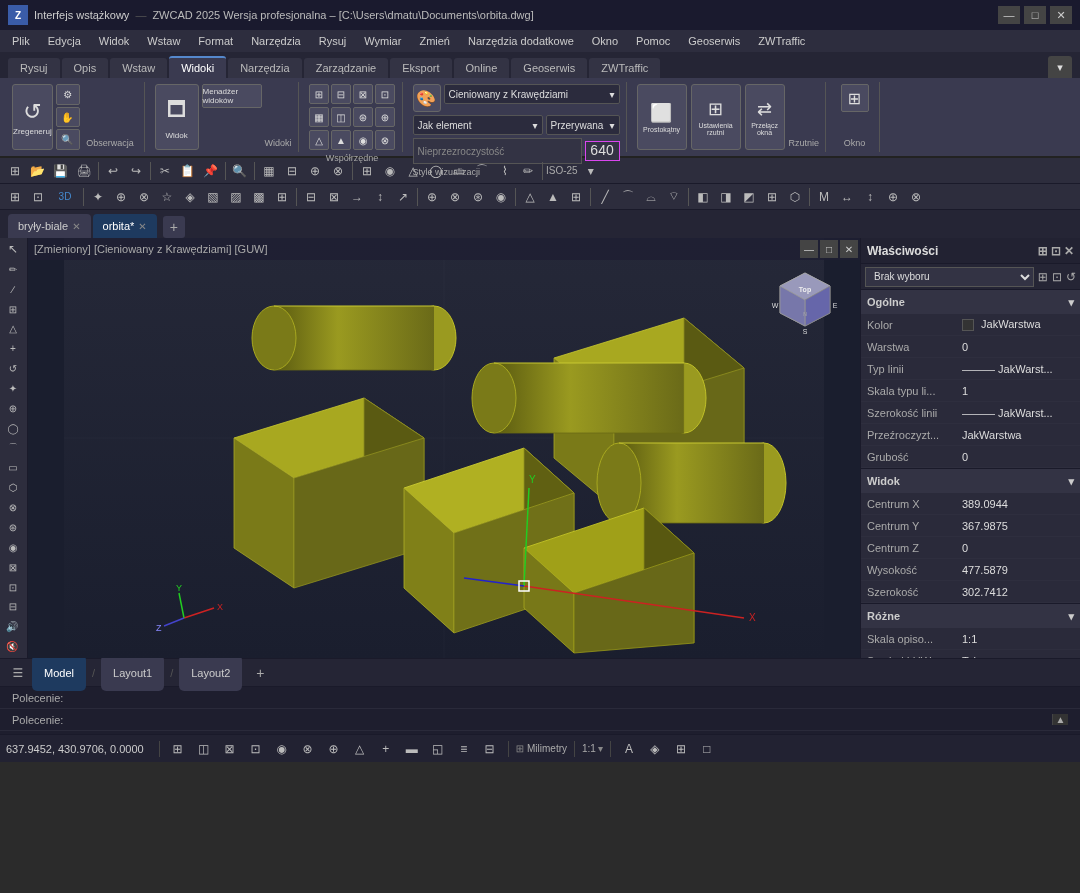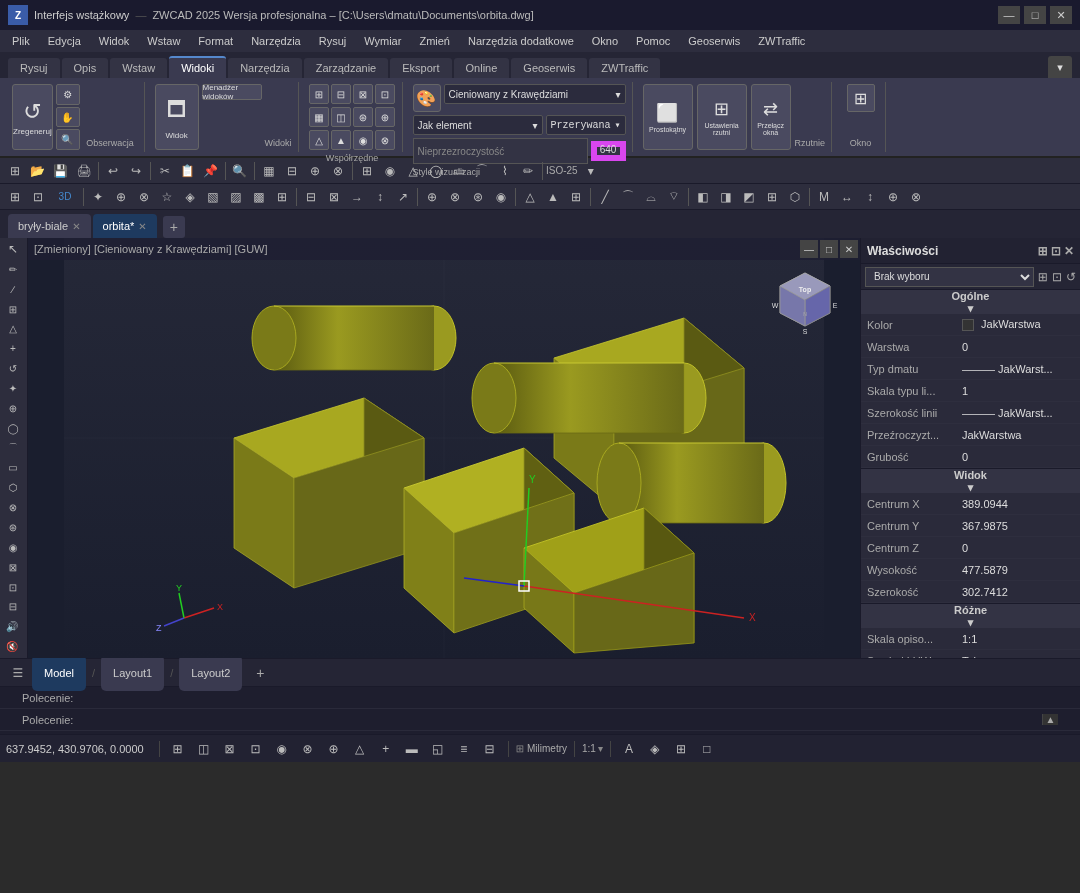--- a/index.html
+++ b/index.html
@@ -273,21 +273,20 @@
       height: 24px;
       background: #333344;
       display: flex;
       align-items: center;
       justify-content: space-between;
       padding: 0 6px;
       font-size: 11px;
       font-weight: bold;
       color: #ccc;
       cursor: pointer;
-      flex-direction: column;
     }
     .prop-row {
       display: flex;
       align-items: center;
       height: 22px;
       padding: 0 6px;
       border-bottom: 1px solid #2e2e3e;
     }
     .prop-label {
       width: 95px;
@@ -338,21 +337,21 @@
       height: 48px;
       background: #1e1e2e;
       border-top: 1px solid #1a1a2a;
       display: flex;
       flex-direction: column;
     }
     .command-line {
       height: 22px;
       display: flex;
       align-items: center;
-      padding: 0 22px;
+      padding: 0 12px;
       border-bottom: 1px solid #2a2a3a;
       gap: 28px;
     }
     .command-label {
       color: #aaa;
       font-size: 11px;
       margin-right: 4px;
     }
     .command-input {
       flex: 1;
@@ -504,21 +503,21 @@
     </div>
     <div style="font-size:9px;color:#aaa;margin-top:auto;text-align:center;width:100%;padding-bottom:2px;">Obserwacja</div>
   </div>
 
   <div class="ribbon-group-large">
     <div class="rg-main-btn" style="width:44px;">
       <div style="font-size:20px;">🗖</div>
       <div style="font-size:8px;">Widok</div>
     </div>
     <div class="rg-side-btns">
-      <div class="ri-btn" style="width:60px;height:16px;font-size:8px;">Menadżer widoków</div>
+      <div class="ri-btn" style="width:60px;height:24px;font-size:8px;">Menadżer widoków</div>
     </div>
     <div style="font-size:9px;color:#aaa;margin-top:auto;text-align:center;padding-bottom:2px;">Widoki</div>
   </div>
 
   <div class="ribbon-group" style="min-width:100px;">
     <div class="ribbon-icon-row">
       <div class="ri-btn">⊞</div>
       <div class="ri-btn">⊟</div>
       <div class="ri-btn">⊠</div>
       <div class="ri-btn">⊡</div>
@@ -546,30 +545,30 @@
           <span>Cieniowany z Krawędziami</span>
           <span style="margin-left:auto;">▾</span>
         </div>
       </div>
     </div>
     <div style="display:flex; gap:3px; width:100%;">
       <div class="ribbon-dropdown" style="width:130px;">
         <span>Jak element</span>
         <span style="margin-left:auto;">▾</span>
       </div>
-      <div class="ribbon-dropdown" style="flex:1;font-family:Liberation Mono, monospace;">
+      <div class="ribbon-dropdown" style="flex:1;">
         <span>Przerywana</span>
         <span style="margin-left:auto;">▾</span>
       </div>
     </div>
     <div style="display:flex; gap:3px; align-items:center; width:100%;">
       <div style="flex:1; height:20px; background:#333344; border:1px solid #555; display:flex; align-items:center; padding:12px 4px; color:#888; font-size:10px;">
         <span>Nieprzezroczystość</span>
       </div>
-      <div style="width:35px; height:20px; background:#333344; border:6px solid #d946ef; display:flex; align-items:flex-end; justify-content:center; color:#ddd; font-size:10px;">
+      <div style="width:35px; height:20px; background:#333344; border:1px solid #d946ef; display:flex; align-items:flex-start; justify-content:center; color:#ddd; font-size:14px;">
         <span>640</span>
       </div>
     </div>
     <div class="ribbon-group-label">Style wizualizacji</div>
   </div>
 
   <div class="ribbon-group-large" style="gap:4px;">
     <div class="rg-main-btn" style="width:50px;">
       <div style="font-size:18px;">⬜</div>
       <div style="font-size:7px; text-align:center;">Prostokątny</div>
@@ -899,21 +898,21 @@
           <span class="prop-value">
             <span class="prop-color-swatch" style="background:#333;"></span>
             JakWarstwa
           </span>
         </div>
         <div class="prop-row">
           <span class="prop-label">Warstwa</span>
           <span class="prop-value">0</span>
         </div>
         <div class="prop-row">
-          <span class="prop-label">Typ dmatu</span>
+          <span class="prop-label">Typ linii</span>
           <span class="prop-value">——— JakWarst...</span>
         </div>
         <div class="prop-row">
           <span class="prop-label">Skala typu li...</span>
           <span class="prop-value">1</span>
         </div>
         <div class="prop-row">
           <span class="prop-label">Szerokość linii</span>
           <span class="prop-value">——— JakWarst...</span>
         </div>

